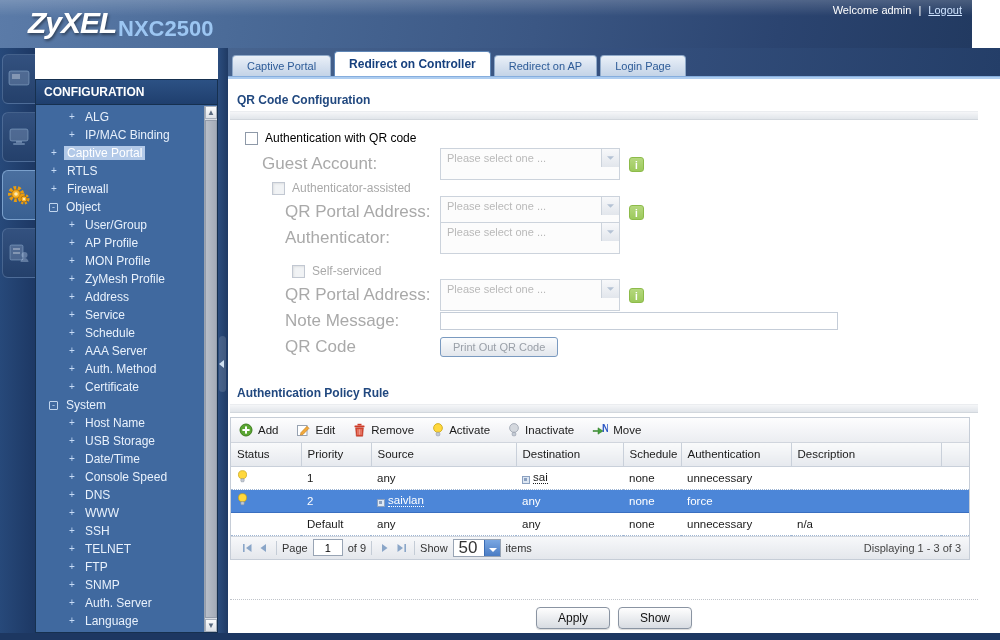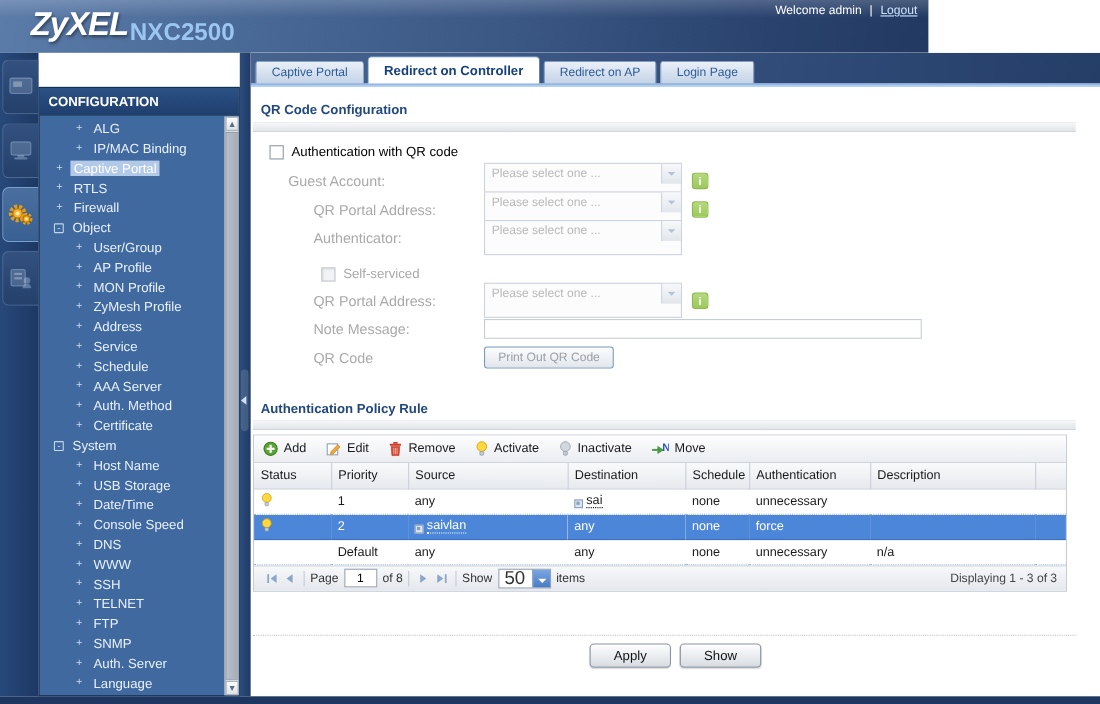--- a/index.html
+++ b/index.html
@@ -1,20 +1,20 @@
 <!DOCTYPE html>
 <html><head>
 <meta charset="utf-8">
 <style>
   * { margin:0; padding:0; box-sizing:border-box; }
   html,body { width:1000px; height:640px; font-family:"Liberation Sans",sans-serif; overflow:hidden; background:#fff; }
   #app { position:relative; width:1000px; height:640px; }
 
   
-  .banner { position:absolute; left:0; top:0; width:844px; height:48px;
+  .banner { position:absolute; left:0; top:0; width:972px; height:48px;
     background:linear-gradient(100deg,#5b7ba8 0%,#4a6a97 25%,#3b5784 55%,#2b4470 80%,#223a61 100%); }
   .banner:after { content:""; position:absolute; left:0; top:0; right:0; height:16px;
     background:linear-gradient(rgba(255,255,255,.18),rgba(255,255,255,0)); }
   .brand { position:absolute; left:28px; top:6px; font-size:30px; font-weight:bold; font-style:italic;
     color:#fff; letter-spacing:-1px; text-shadow:1px 2px 3px rgba(0,0,0,.45); }
   .model { position:absolute; left:118px; top:16px; font-size:22px; font-weight:bold; color:#9cc6f2; }
   .welcome { position:absolute; right:10px; top:4px; font-size:11px; color:#fff; z-index:5; }
   .welcome a { color:#cfe4ff; text-decoration:underline; cursor:pointer; }
   .welcome .sep { margin:0 4px; }
 
@@ -74,21 +74,21 @@
   .sec-bar { height:9px; margin:0 22px 0 2px; background:linear-gradient(#f5f6f8,#e1e5ea);
     border-top:1px solid #ebedf0; border-bottom:1px solid #d2d7dd; }
 
   
   .chk { display:inline-block; width:13px; height:13px; border:1px solid #8e99a8; background:#fff;
     margin-right:7px; flex:none; cursor:pointer; }
   .chk.dis { border-color:#c2c8d2; background:#f1f3f5; box-shadow:inset 1px 1px 2px rgba(0,0,0,.08); }
   .main-chk-row { display:flex; align-items:center; height:22px; margin:7px 0 2px 17px; font-size:12px; color:#000; }
   .sub-chk-row { display:flex; align-items:center; height:22px; margin-left:44px; font-size:12px; color:#a9a9a9; }
   .fr { display:flex; align-items:center; height:26px; }
-  .fr .lab { width:178px; margin-left:34px; font-size:13px; color:#a9a9a9; flex:none; }
+  .fr .lab { width:178px; margin-left:34px; font-size:17px; color:#a9a9a9; flex:none; }
   .fr.inner .lab { margin-left:57px; width:155px; }
   .dd { position:relative; width:180px; height:32px; border:1px solid #ccd3dc; background:#fcfcfc;
     font-size:11px; color:#b9b9b9; line-height:18px; padding-left:6px; flex:none; cursor:pointer; }
   .dd .arrow-box { position:absolute; right:0; top:0; width:18px; height:18px;
     background:linear-gradient(#f7f8fa,#e2e6ec); border-left:1px solid #ccd3dc; }
   .dd .chev { position:absolute; right:5px; top:7px; width:7px; height:5px; }
   .info-ic { display:inline-block; width:15px; height:15px; margin-left:9px; border-radius:3px;
     background:linear-gradient(#b5d87e,#9cc95c); border:1px solid #8dbb4a; color:#fff; font-size:10px;
     font-weight:bold; text-align:center; line-height:15px; flex:none; }
   .txt-input { width:398px; height:18px; border:1px solid #c5cdd8; background:#fff; font-size:11px; padding:0 4px;
@@ -353,20 +353,24 @@
           <span>Please select one ...</span>
           <span class="arrow-box">
               <svg class="chev" viewBox="0 0 8 5">
                 <path d="M0 0l4 4 4-4z" fill="#b4c2d4"></path>
               </svg>
             </span>
         </div>
         <span class="info-ic">i</span>
       </div>
 
+      <div class="sub-chk-row">
+        <span class="chk dis"></span>
+        <span>Authenticator-assisted</span>
+      </div>
 
       <div class="fr inner">
         <span class="lab">QR Portal Address:</span>
         <div class="dd">
           <span>Please select one ...</span>
           <span class="arrow-box">
               <svg class="chev" viewBox="0 0 8 5">
                 <path d="M0 0l4 4 4-4z" fill="#b4c2d4"></path>
               </svg>
             </span>
@@ -564,21 +568,21 @@
               </svg>
             </span>
           <span class="pg-btn">
               <svg width="8" height="10" viewBox="0 0 8 10">
                 <path d="M7 1L1.5 5 7 9z" fill="#8aa6c8"></path>
               </svg>
             </span>
           <span class="vsep"></span>
           <span>Page</span>
           <input class="page-input" type="text" value="1" style="">
-          <span>of 8</span>
+          <span>of 9</span>
           <span class="vsep"></span>
           <span class="pg-btn">
               <svg width="8" height="10" viewBox="0 0 8 10">
                 <path d="M1 1l5.5 4L1 9z" fill="#8aa6c8"></path>
               </svg>
             </span>
           <span class="pg-btn">
               <svg width="11" height="10" viewBox="0 0 11 10">
                 <path d="M1.5 1L7 5 1.5 9z" fill="#8aa6c8"></path>
                 <rect x="8.4" y="1" width="1.6" height="8" fill="#8aa6c8"></rect>

